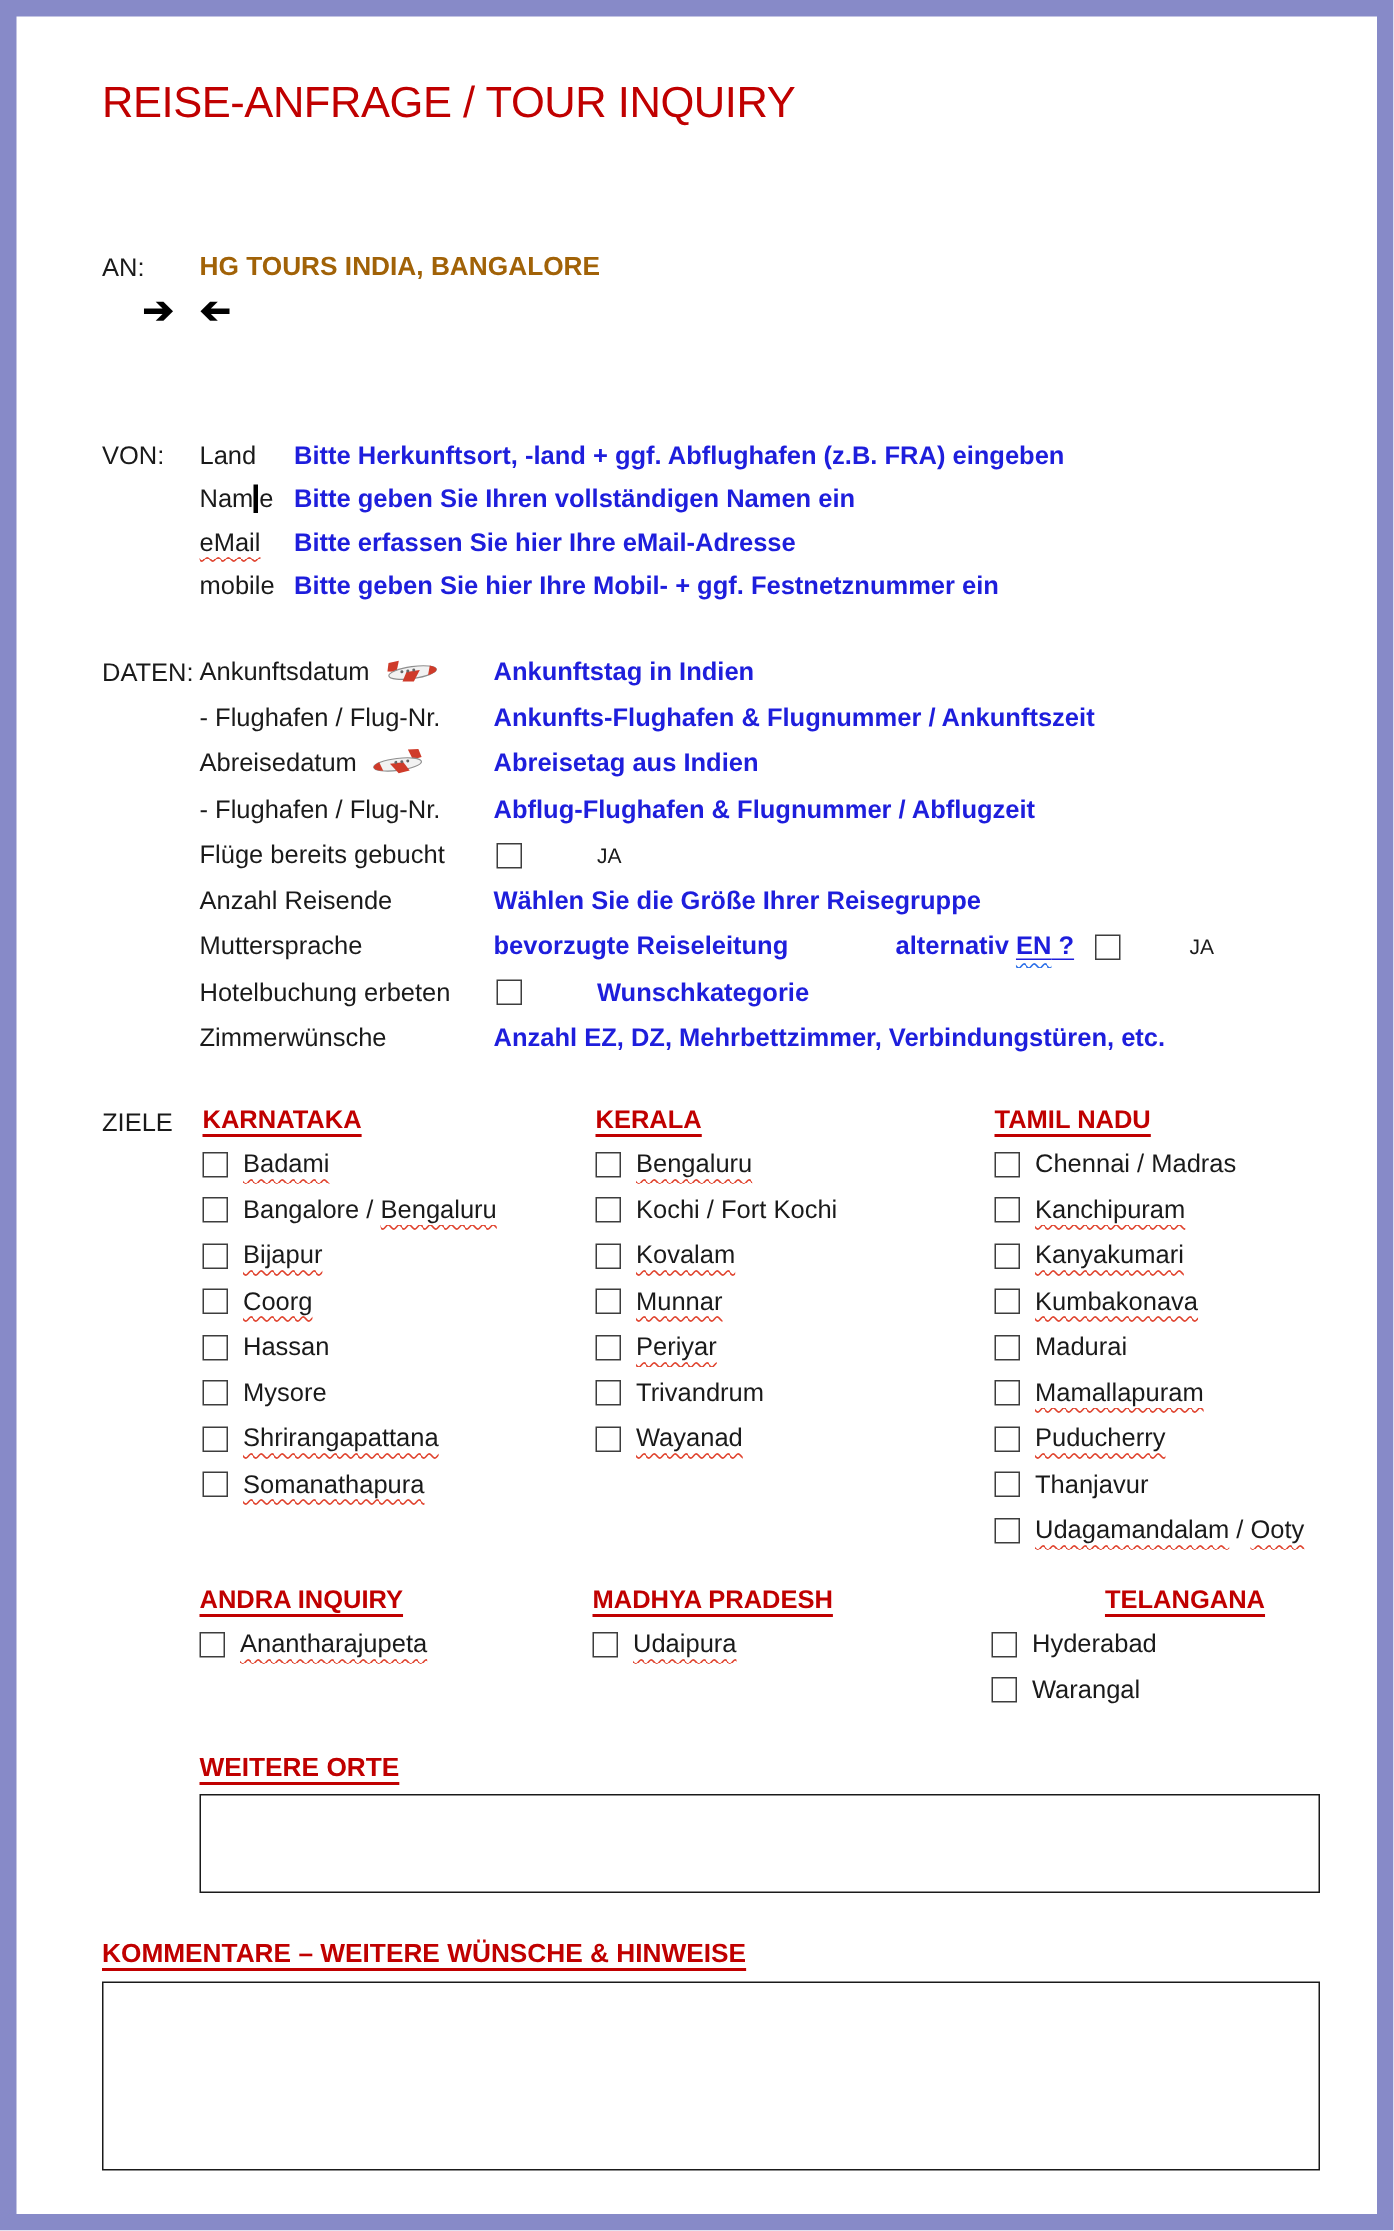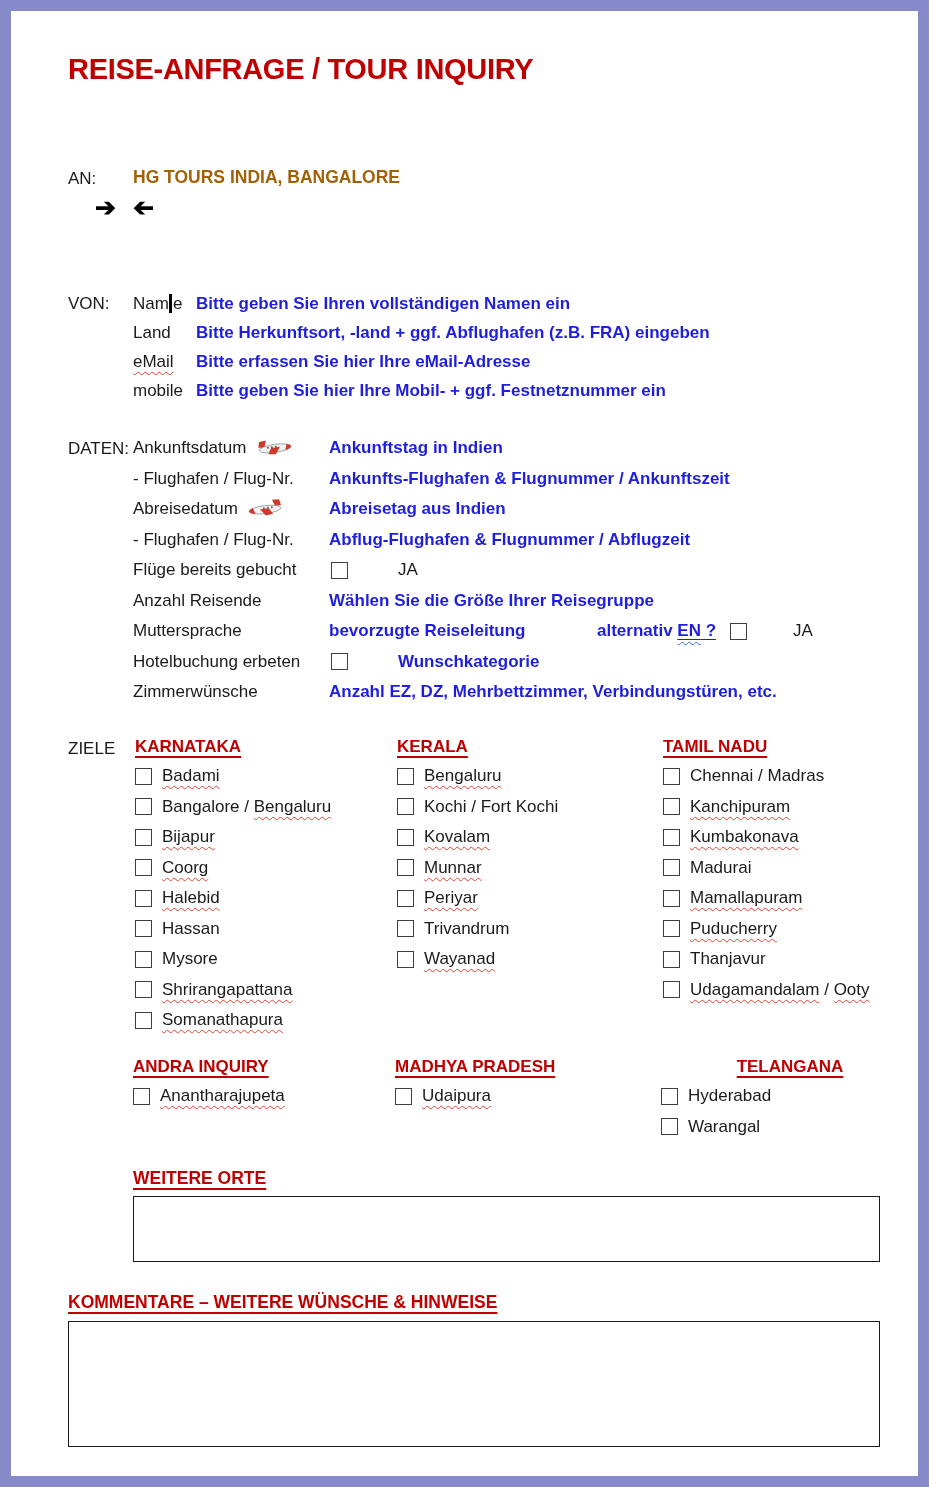--- a/index.html
+++ b/index.html
@@ -7,33 +7,33 @@
     position:relative;
     width:929px;height:1487px;
     box-sizing:border-box;
     border:11px solid #878AC8;
     background:#fff;
     font-family:"Liberation Sans", sans-serif;
     color:#1a1a1a;
     overflow:hidden;
   }
   .abs{position:absolute;}
-  .title{font-size:29px;font-weight:700;color:#C00000;letter-spacing:-0.3px;}
+  .title{font-size:29px;font-weight:400;color:#C00000;letter-spacing:-0.3px;}
   .plain{font-size:17px;color:#1a1a1a;}
   .recipient-name{font-size:17.5px;font-weight:700;color:#a16207;}
   .email-row{display:flex;align-items:center;}
   .arrow{font-size:25px;font-weight:700;color:#000;line-height:1;}
   .mirror{display:inline-block;transform:scaleX(-1);}
   .link{font-size:22px;color:#1414E6;text-decoration:underline;text-underline-offset:3px;margin:0 0;}
   .vrow{display:flex;align-items:center;height:29px;font-size:17px;}
   .flabel{width:63px;flex-shrink:0;}
   .drow{display:flex;align-items:center;height:30.5px;font-size:17px;}
   .dlabel{width:196px;flex-shrink:0;display:flex;align-items:center;}
   .hint{color:#1E1EDC;font-weight:700;font-size:17px;}
-  .ja{font-size:17px;color:#1a1a1a;}
+  .ja{font-size:14px;color:#1a1a1a;}
   .cb{
     width:15px;height:15px;flex-shrink:0;
     border:1.5px solid #3d3d3d;background:#fff;display:inline-block;
   }
   .drow .cb{margin-left:2px;}
   .sq{
     text-decoration-line:underline;
     text-decoration-style:wavy;
     text-decoration-color:#E0442F;
     text-decoration-thickness:1px;
@@ -77,26 +77,26 @@
   <div class="abs recipient-name" style="left:122px;top:156px;">HG TOURS INDIA, BANGALORE</div>
 
   <div class="abs email-row" style="left:84px;top:184px;">
     <span class="arrow">➔</span>
     <span class="arrow mirror" style="margin-left:17px;">➔</span>
   </div>
 
   <div class="abs plain" style="left:57px;top:283px;">VON:</div>
   <div class="abs" style="left:122px;top:278px;" id="von-rows">
       <div class="vrow">
+        <span class="flabel">Land</span>
+        <span class="hint">Bitte Herkunftsort, -land + ggf. Abflughafen (z.B. FRA) eingeben</span>
+      </div>
+      <div class="vrow">
         <span class="flabel">Nam<span class="cursor"></span>e</span>
         <span class="hint">Bitte geben Sie Ihren vollständigen Namen ein</span>
-      </div>
-      <div class="vrow">
-        <span class="flabel">Land</span>
-        <span class="hint">Bitte Herkunftsort, -land + ggf. Abflughafen (z.B. FRA) eingeben</span>
       </div>
       <div class="vrow">
         <span class="flabel sq">eMail</span>
         <span class="hint">Bitte erfassen Sie hier Ihre eMail-Adresse</span>
       </div>
       <div class="vrow">
         <span class="flabel">mobile</span>
         <span class="hint">Bitte geben Sie hier Ihre Mobil- + ggf. Festnetznummer ein</span>
       </div>
     </div>
@@ -197,24 +197,20 @@
         <div class="item">
           <span class="cb"></span>
           <span class="ilabel"><span class="sq">Bijapur</span></span>
         </div>
         <div class="item">
           <span class="cb"></span>
           <span class="ilabel"><span class="sq">Coorg</span></span>
         </div>
         <div class="item">
           <span class="cb"></span>
-          <span class="ilabel"><span class="sq">Halebid</span></span>
-        </div>
-        <div class="item">
-          <span class="cb"></span>
           <span class="ilabel"><span>Hassan</span></span>
         </div>
         <div class="item">
           <span class="cb"></span>
           <span class="ilabel"><span>Mysore</span></span>
         </div>
         <div class="item">
           <span class="cb"></span>
           <span class="ilabel"><span class="sq">Shrirangapattana</span></span>
         </div>
@@ -256,20 +252,24 @@
       </div>
       <div class="dcol" style="left: 528px;">
         <div class="ghead">TAMIL NADU</div>
         <div class="item">
           <span class="cb"></span>
           <span class="ilabel"><span>Chennai / Madras</span></span>
         </div>
         <div class="item">
           <span class="cb"></span>
           <span class="ilabel"><span class="sq">Kanchipuram</span></span>
+        </div>
+        <div class="item">
+          <span class="cb"></span>
+          <span class="ilabel"><span class="sq">Kanyakumari</span></span>
         </div>
         <div class="item">
           <span class="cb"></span>
           <span class="ilabel"><span class="sq">Kumbakonava</span></span>
         </div>
         <div class="item">
           <span class="cb"></span>
           <span class="ilabel"><span>Madurai</span></span>
         </div>
         <div class="item">

